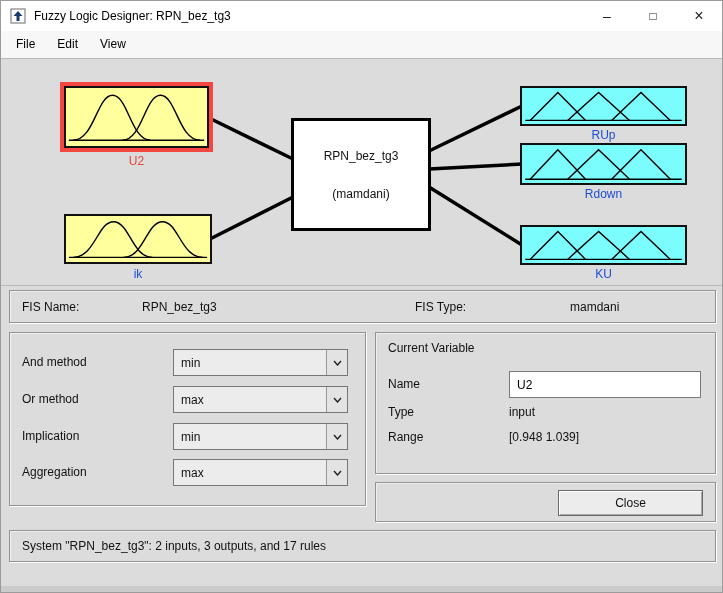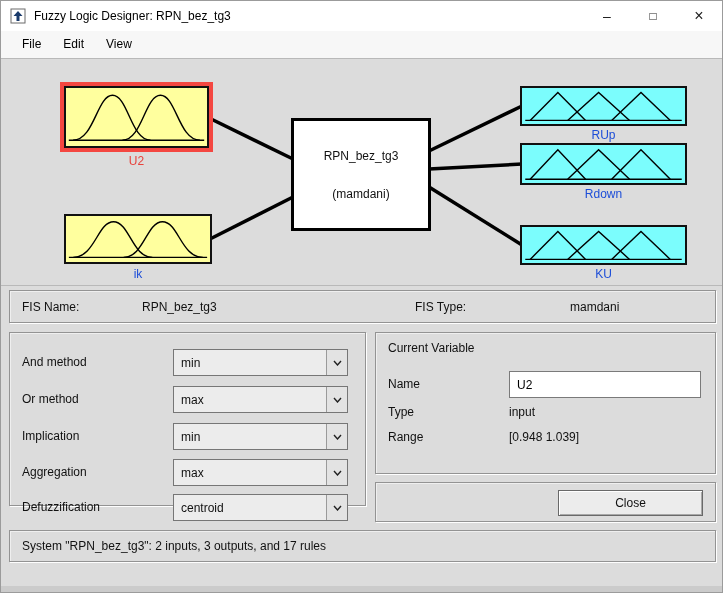--- a/index.html
+++ b/index.html
@@ -15,21 +15,21 @@
   .app-icon { margin-left:9px; width:16px; height:16px; flex:0 0 auto; }
   .title-text { margin-left:8px; font-size:12px; color:#000; }
   .win-controls { margin-left:auto; display:flex; height:30px; }
   .win-btn { width:46px; height:30px; display:flex; align-items:center; justify-content:center;
     color:#222; cursor:default; }
   .win-btn.min { font-size:14px; }
   .win-btn.max { font-size:12px; }
   .win-btn.close { font-size:16px; }
   
   .menubar { position:absolute; left:0; top:30px; width:100%; height:27px;
-    background:#f7f7f7; display:flex; align-items:center; padding-left:10px; }
+    background:#f7f7f7; display:flex; align-items:center; padding-left:4px; }
   .menu-item { padding:0 11px; line-height:27px; color:#000; }
   
   .diagram { position:absolute; left:0; top:57px; width:723px; height:228px;
     background:var(--diagram-bg,#dcdcdc); border-top:1px solid #b9b9b9; border-bottom:1px solid #b9b9b9; }
   .wires { position:absolute; left:0; top:0; width:723px; height:228px; }
   .mf-box { position:absolute; border:2px solid #111; }
   .mf-box.input  { background:var(--input-fill,#ffff9e); }
   .mf-box.output { background:var(--output-fill,#7bfdfd); }
   .mf-box.selected { outline:4px solid var(--selection,#f44741); }
   .mf-box svg { display:block; width:100%; height:100%; }
@@ -209,31 +209,20 @@
       <span class="form-label">Aggregation</span>
       <div class="select">
         <span class="sel-val">max</span>
         <span class="sel-btn">
           <svg width="9" height="6" viewBox="0 0 9 6">
               <polyline points="1,1 4.5,5 8,1" fill="none" stroke="#222" stroke-width="1.4"></polyline>
             </svg>
         </span>
       </div>
     </div>
-    <div class="mrow" style="top:161px">
-      <span class="form-label">Defuzzification</span>
-      <div class="select">
-        <span class="sel-val">centroid</span>
-        <span class="sel-btn">
-          <svg width="9" height="6" viewBox="0 0 9 6">
-              <polyline points="1,1 4.5,5 8,1" fill="none" stroke="#222" stroke-width="1.4"></polyline>
-            </svg>
-        </span>
-      </div>
-    </div>
   </div>
 
   <div class="etched curvar-panel">
     <span class="panel-title">Current Variable</span>
     <span class="cv-label" style="top:38px">Name</span>
     <input class="text-input" value="U2" style="">
     <span class="cv-label" style="top:66px">Type</span>
     <span class="cv-value" style="top:66px">input</span>
     <span class="cv-label" style="top:91px">Range</span>
     <span class="cv-value" style="top:91px">[0.948 1.039]</span>

